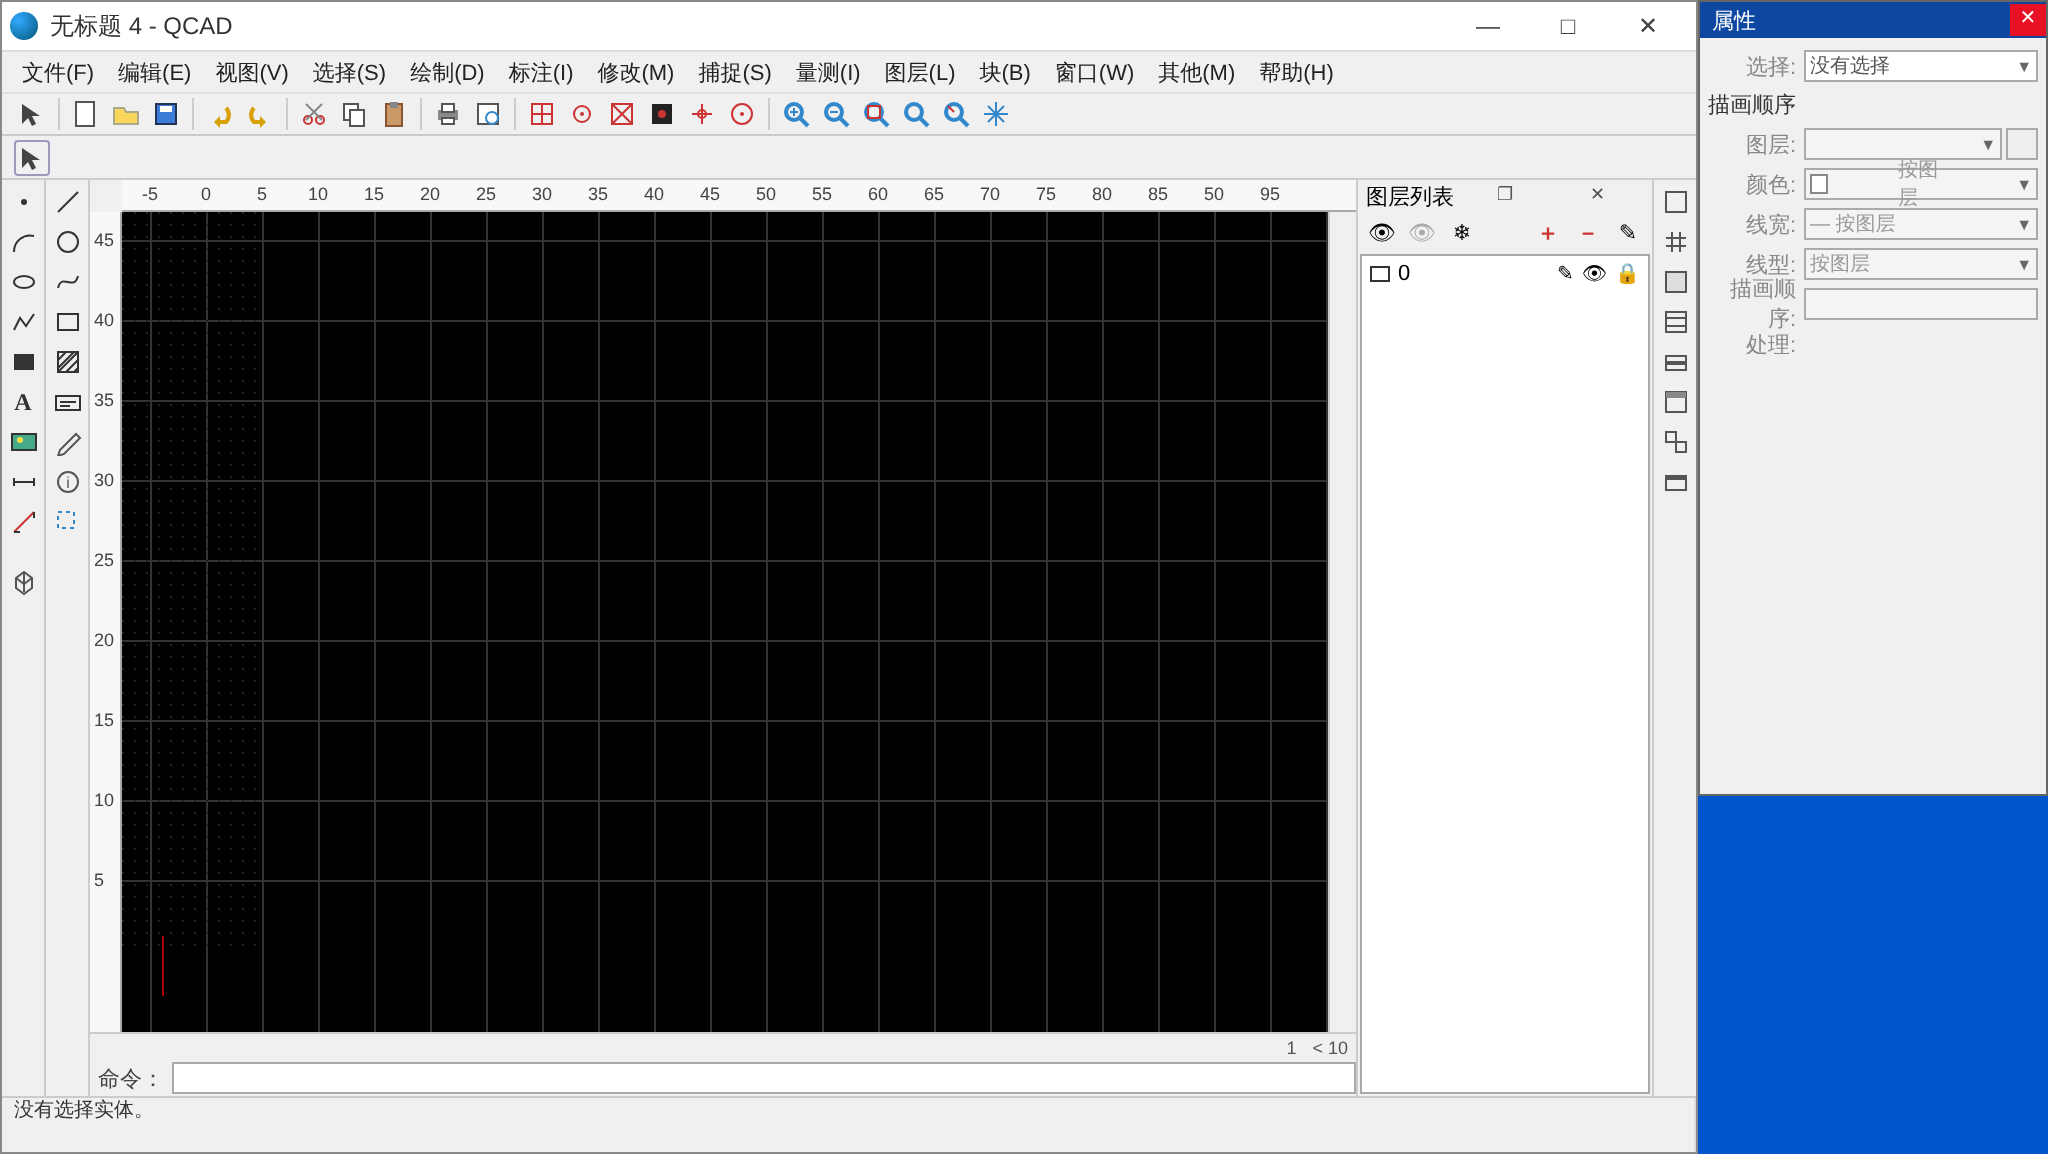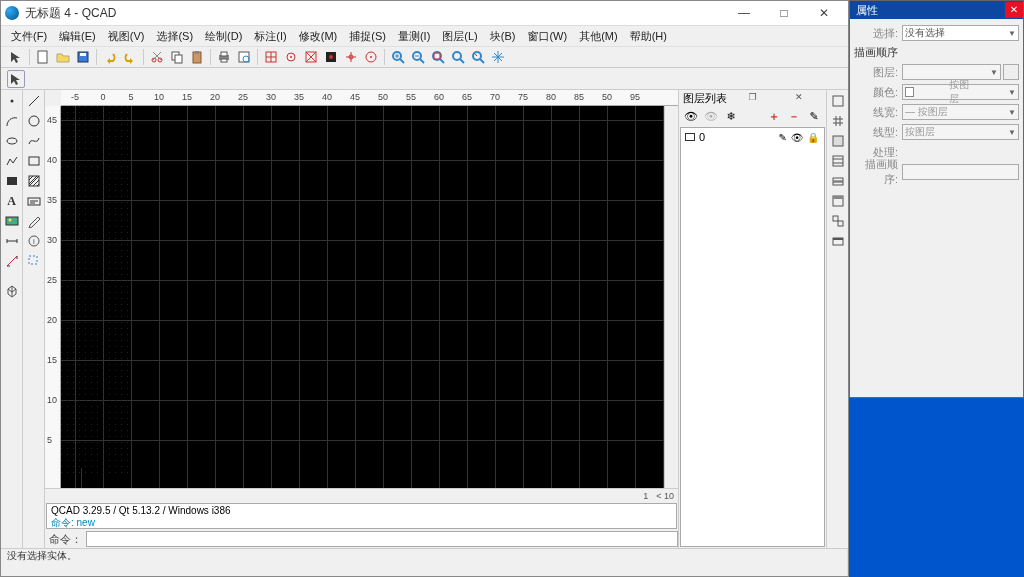--- a/index.html
+++ b/index.html
@@ -1211,24 +1211,20 @@
         <div class="scrollbar-v"></div>
       </div>
 
       <div class="scrollbar-row">
         <div style="width:16px"></div>
         <div class="scrollbar-h"></div>
         <span class="scroll-info">1</span>
         <span class="scroll-info">&lt; 10</span>
       </div>
 
-      <div class="log-area">
-        <div>QCAD 3.29.5 / Qt 5.13.2 / Windows i386</div>
-        <div class="log-line2">命令: new</div>
-      </div>
 
       <div class="cmd-row">
         <span class="cmd-label">命令：</span>
         <input class="cmd-input" style="">
       </div>
     </div>
 
     <div class="right-dock">
       <div class="layer-panel">
         <div class="layer-title">
@@ -1353,21 +1349,21 @@
       </div>
     </div>
     <div class="prop-row">
       <label>线型:</label>
       <div class="field disabled">
         <span>按图层</span>
         <span class="dd-arrow">▼</span>
       </div>
     </div>
     <div class="prop-row">
+      <label>描画顺序:</label>
+      <div class="field disabled"></div>
+    </div>
+    <div class="prop-row">
       <label>处理:</label>
       <div class="field disabled" style="background:#f0f0f0;border:none;"></div>
     </div>
-    <div class="prop-row">
-      <label>描画顺序:</label>
-      <div class="field disabled"></div>
-    </div>
   </div>
 </div>
 
 </body></html>

